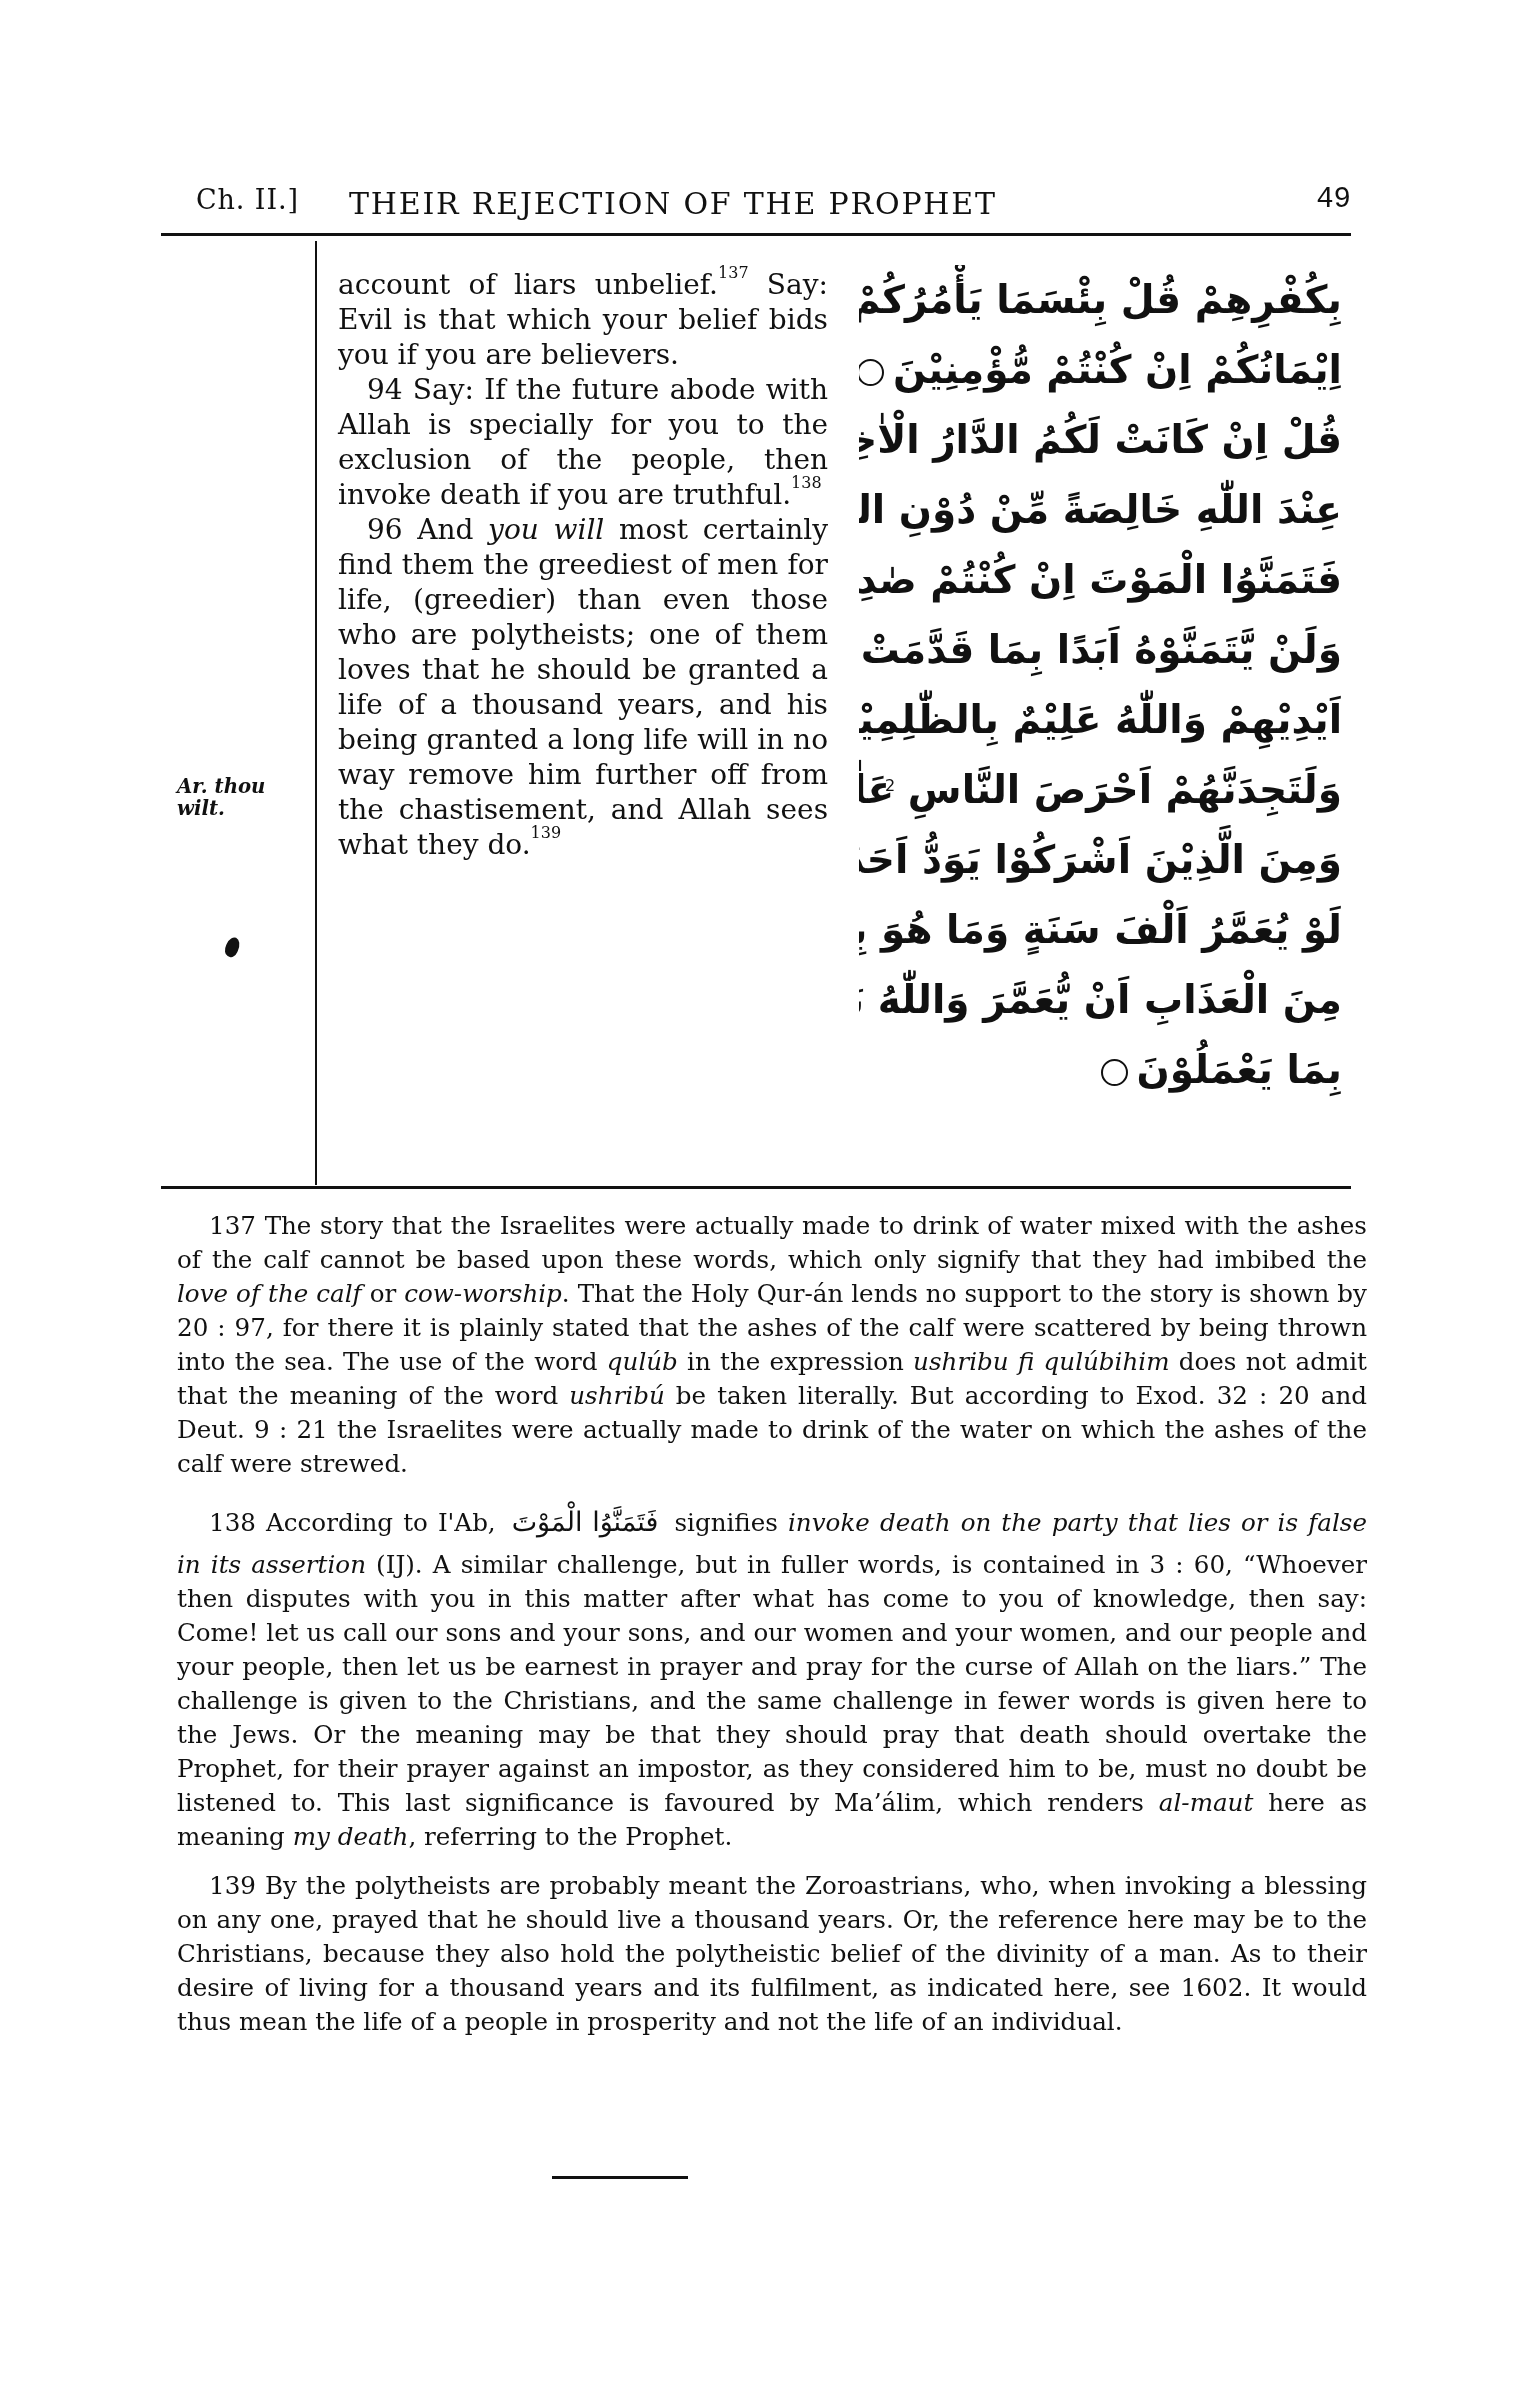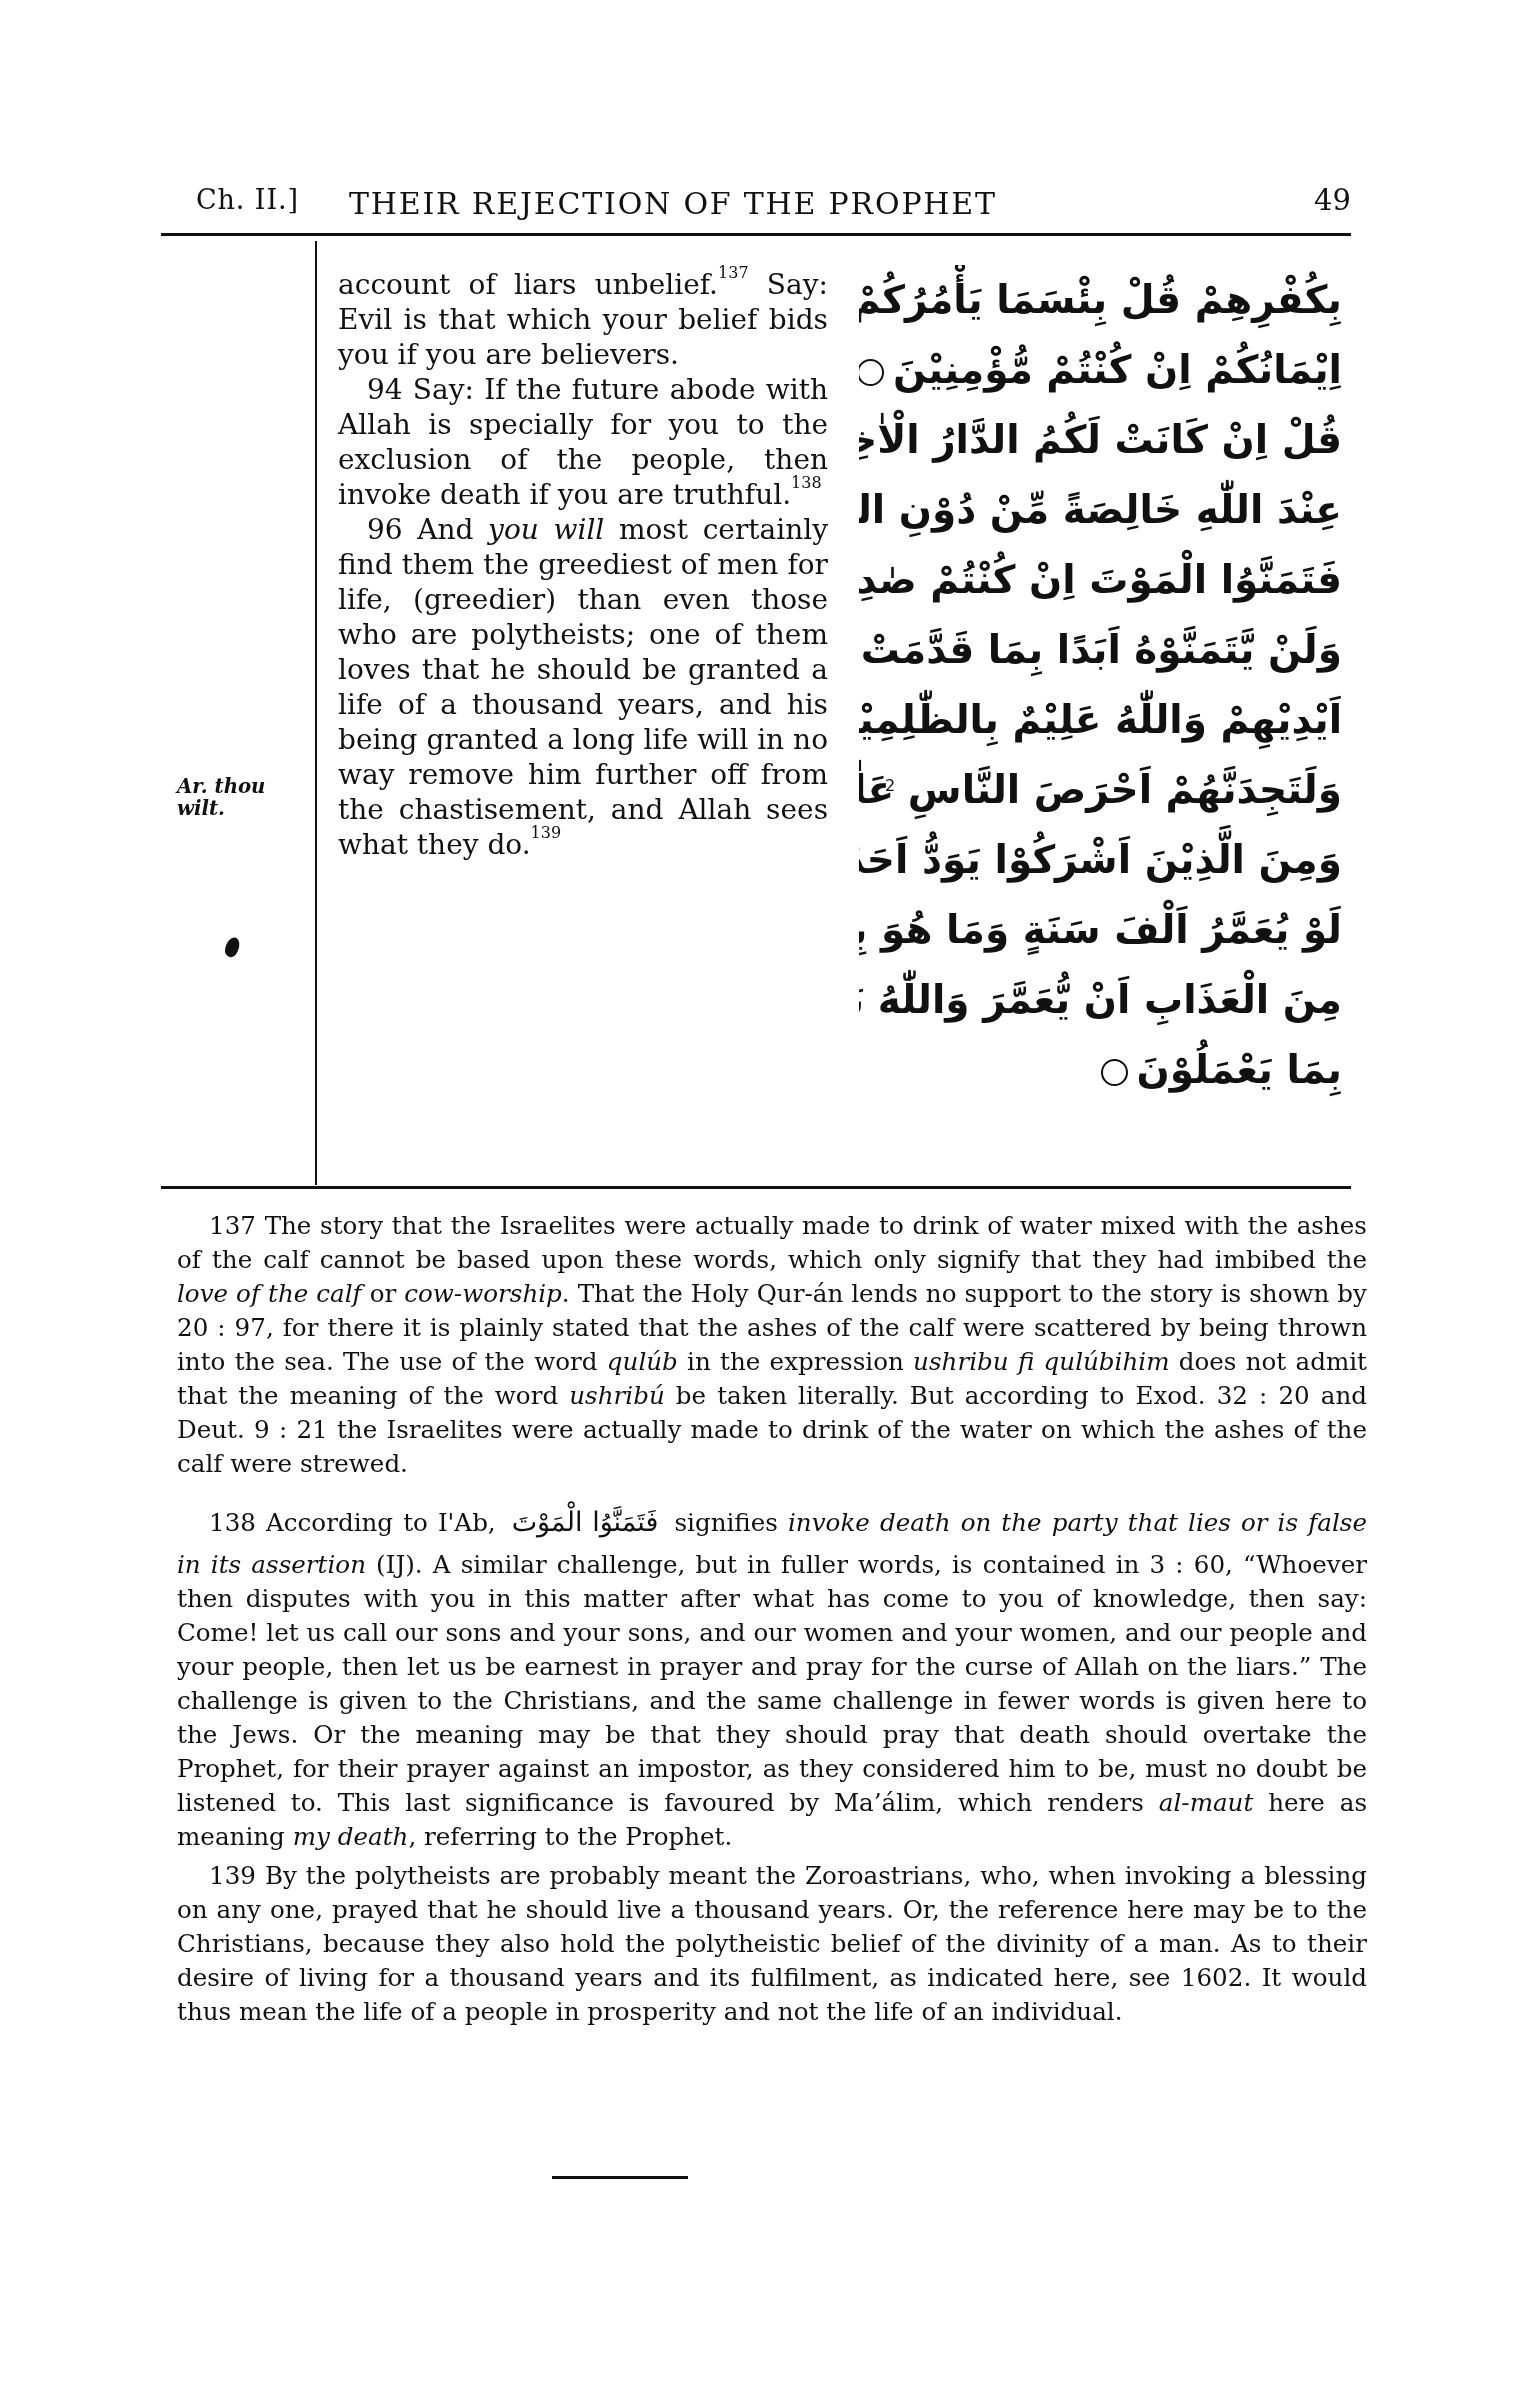--- a/index.html
+++ b/index.html
@@ -4,21 +4,21 @@
 <style>
   html, body { margin: 0; padding: 0; background: #ffffff; }
   body {
     width: 1538px; height: 2401px; position: relative; overflow: hidden;
     font-family: "DejaVu Serif", "Liberation Serif", serif; color: #111;
   }
   .abs { position: absolute; }
   #running-head { left: 161px; top: 179px; width: 1190px; height: 45px; }
   #running-head .chap { position: absolute; left: 0; top: 5.4px; font-size: 27px; letter-spacing: 0.9px; margin-left: 35px; }
   #running-head .title { position: absolute; left: 188px; top: 7px; font-size: 30px; letter-spacing: 1.8px; }
-  #running-head .pno { position: absolute; right: 0; top: 3.6px; font-size: 29px; }
+  #running-head .pno { position: absolute; right: 0; top: 3.6px; font-size: 29px; font-family: Liberation Mono, monospace; }
   .hrule { position: absolute; height: 2.7px; background: #111; }
   .vrule { position: absolute; width: 1.8px; background: #111; }
   #margin-note { left: 177px; top: 776px; width: 98px; font-size: 19.7px; font-style: italic; font-weight: bold; line-height: 21.5px; text-align: left; }
   #main-col { left: 338px; top: 267px; width: 490px; font-size: 28px; line-height: 35px; text-align: justify; }
   #main-col p { margin: 0; }
   #main-col .verse { text-indent: 29px; }
   sup { font-size: 16px; vertical-align: top; line-height: 1; position: relative; top: -1.8px; }
   #arabic-col { left: 859px; top: 265px; width: 483px; direction: rtl; font-family: "DejaVu Sans", sans-serif; font-size: 39px; line-height: 70px; font-weight: bold; text-align: justify; }
   #arabic-col .aline { display: block; white-space: nowrap; overflow: hidden; height: 70px; text-align: right; }
   .end-mark { display: inline-block; width: 23px; height: 23px; border: 2.2px solid #111; border-radius: 50%; vertical-align: middle; margin: 0 9px; }
@@ -78,19 +78,19 @@
 
 <div class="hrule" style="left:161px; top:1186px; width:1190px;"></div>
 
 <div id="footnotes" class="abs">
   <p>
     <span>137</span><span> The story that the Israelites were actually made to drink of water mixed with the ashes of the calf cannot be based upon these words, which only signify that they had imbibed the </span><em>love of the calf</em><span> or </span><em>cow-worship</em><span>. That the Holy Qur-án lends no support to the story is shown by 20 : 97, for there it is plainly stated that the ashes of the calf were scattered by being thrown into the sea. The use of the word </span><em>qulúb</em><span> in the expression </span><em>ushribu fi qulúbihim</em><span> does not admit that the meaning of the word </span><em>ushribú</em><span> be taken literally. But according to Exod. 32 : 20 and Deut. 9 : 21 the Israelites were actually made to drink of the water on which the ashes of the calf were strewed.</span>
   </p>
   <p class="fn138">
     <span class="fn138-head"><span>138</span><span> According to I'Ab,</span><span class="ar-inline">فَتَمَنَّوُا الْمَوْتَ</span><span>signifies </span></span><em>invoke death on the party that lies or is false in its assertion</em><span> (IJ). A similar challenge, but in fuller words, is contained in 3 : 60, “Whoever then disputes with you in this matter after what has come to you of knowledge, then say: Come! let us call our sons and your sons, and our women and your women, and our people and your people, then let us be earnest in prayer and pray for the curse of Allah on the liars.” The challenge is given to the Christians, and the same challenge in fewer words is given here to the Jews. Or the meaning may be that they should pray that death should overtake the Prophet, for their prayer against an impostor, as they considered him to be, must no doubt be listened to. This last significance is favoured by Ma’álim, which renders </span><em>al-maut</em><span> here as meaning </span><em>my death</em><span>, referring to the Prophet.</span>
   </p>
-  <p style="margin-top:5px;">
+  <p style="margin-top:15px;">
     <span>139</span><span> By the polytheists are probably meant the Zoroastrians, who, when invoking a blessing on any one, prayed that he should live a thousand years. Or, the reference here may be to the Christians, because they also hold the polytheistic belief of the divinity of a man. As to their desire of living for a thousand years and its fulfilment, as indicated here, see 1602. It would thus mean the life of a people in prosperity and not the life of an individual.</span>
   </p>
 </div>
 
 <div class="hrule" style="left:552px; top:2176px; width:136px; height:2.7px;"></div>
 
 
 </body></html>

